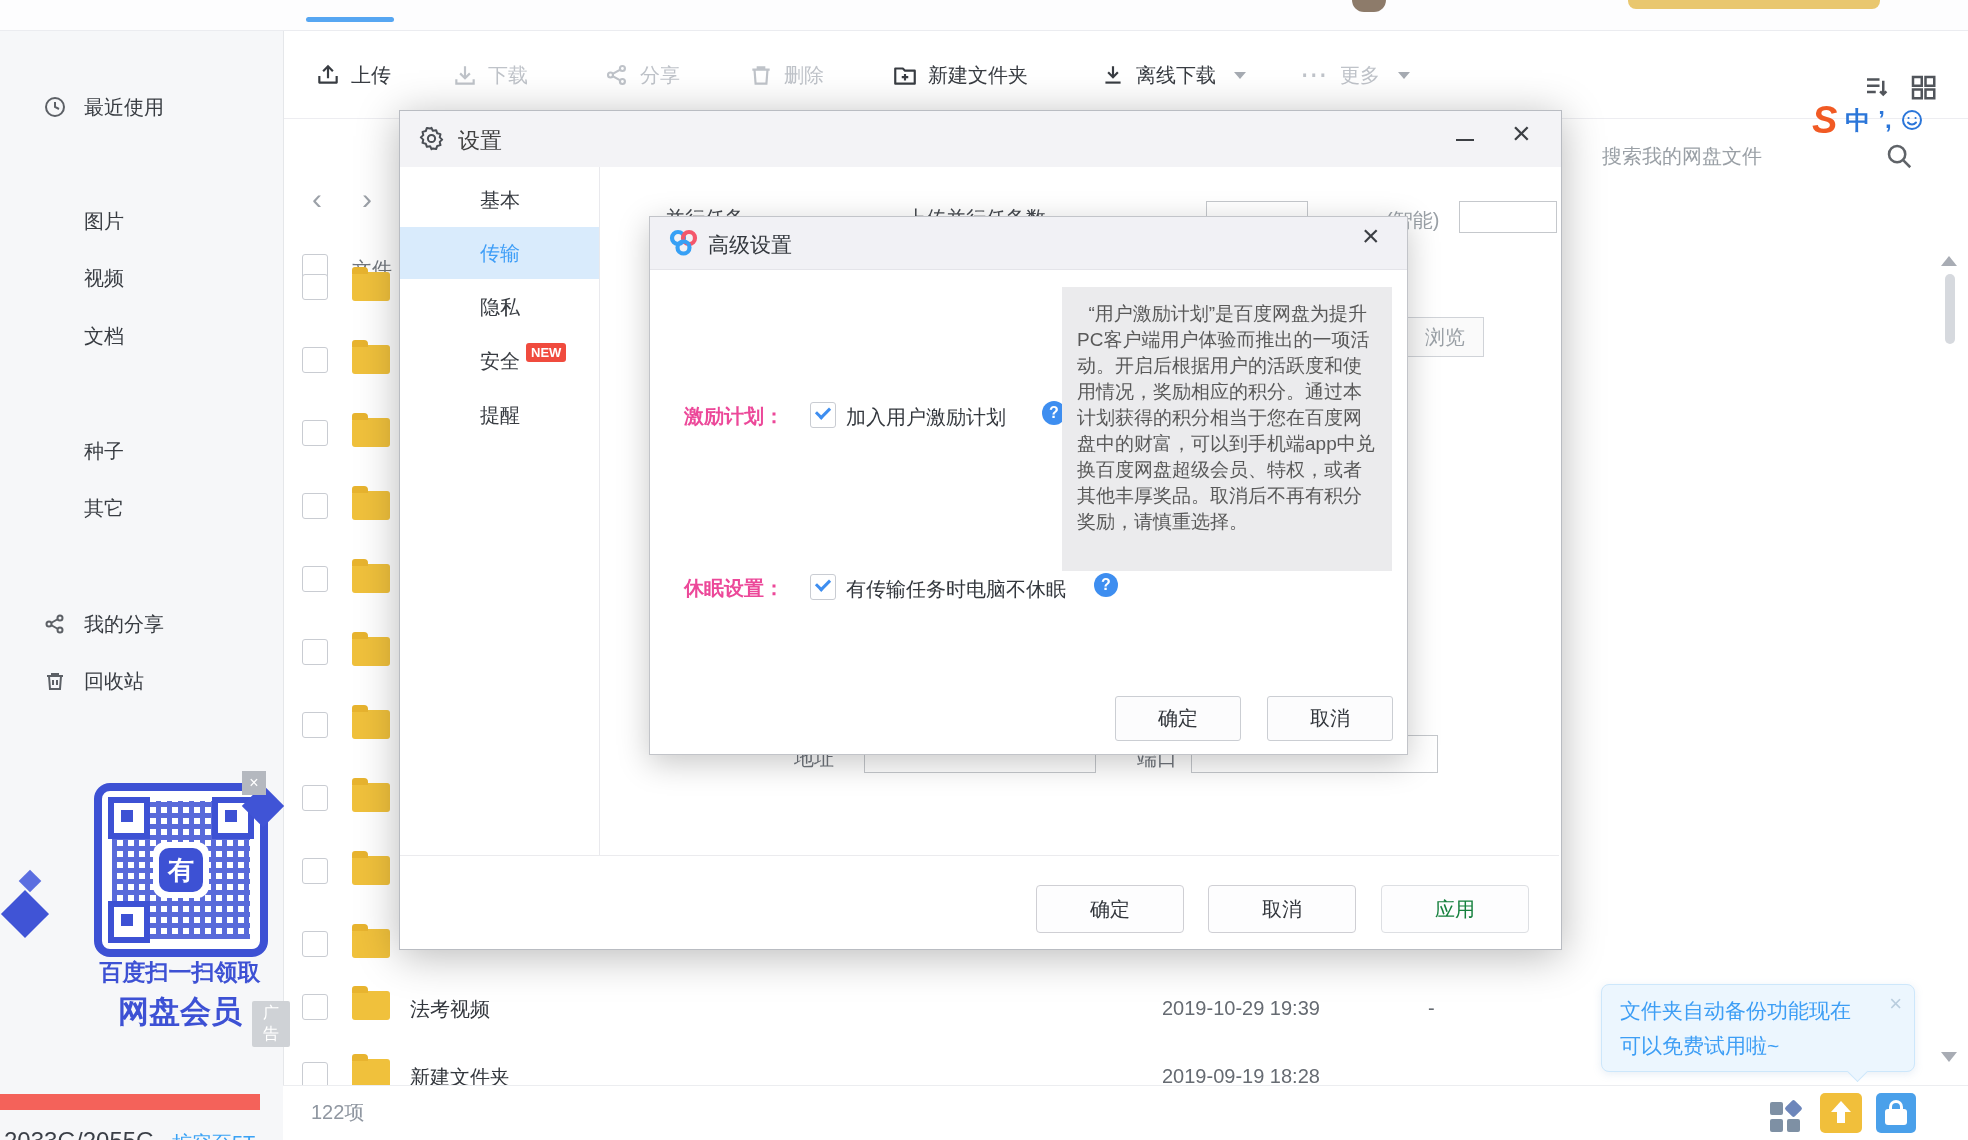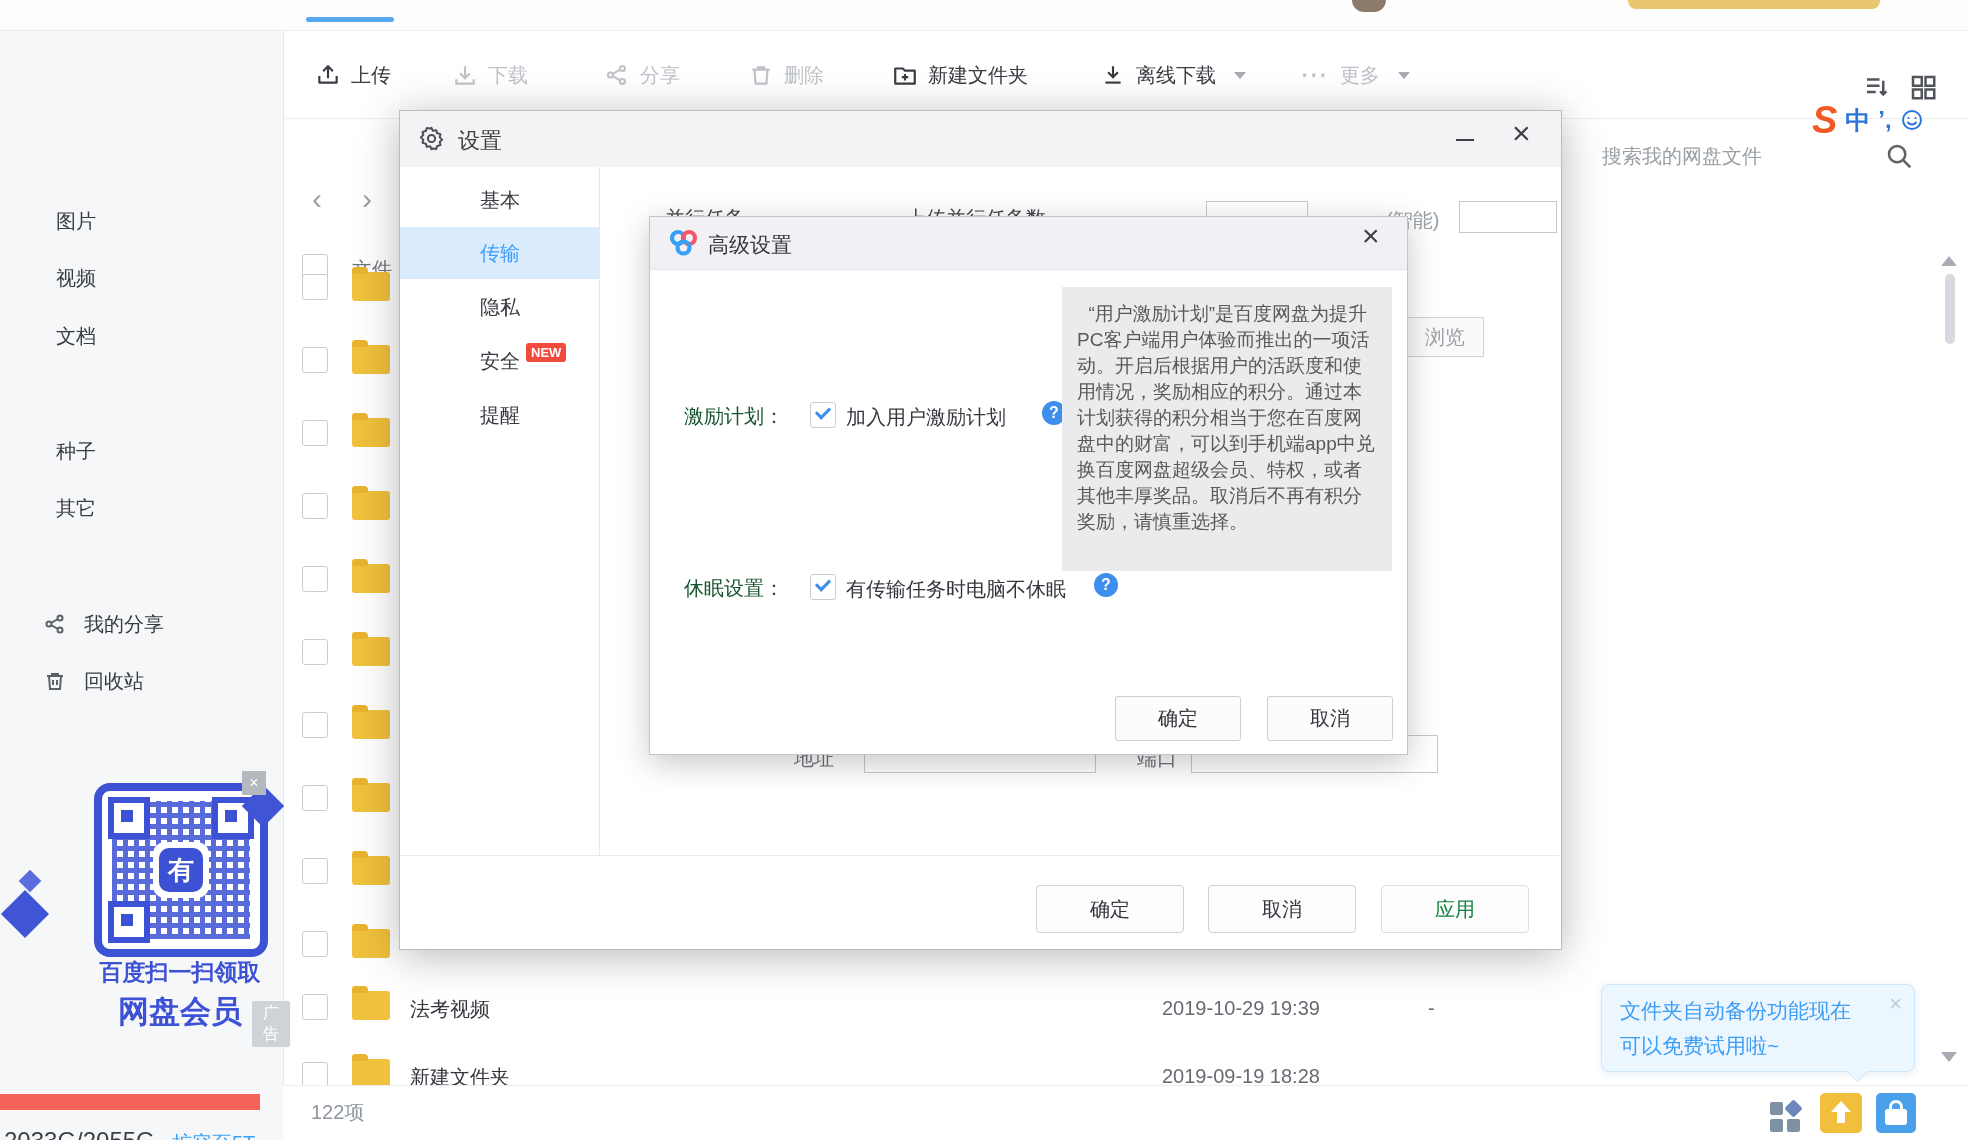--- a/index.html
+++ b/index.html
@@ -9,21 +9,21 @@
   
   #topbar{left:0;top:0;width:1968px;height:30px;background:#fdfdfe;border-bottom:1px solid #ebecf0;z-index:6;}
   #tab-indicator{left:306px;top:17px;width:88px;height:5px;background:#56a6f2;border-radius:3px;}
   #avatar-partial{left:1352px;top:0;width:34px;height:12px;background:#8d7b6a;border-radius:0 0 17px 17px;}
   #gold-partial{left:1628px;top:0;width:252px;height:9px;background:#e9c76f;border-radius:0 0 8px 8px;}
   
   #sidebar{left:0;top:31px;width:283px;height:1109px;background:#f6f7f9;border-right:1px solid #e5e7ea;z-index:2;}
   .side-item{position:absolute;left:0;width:283px;height:40px;display:flex;align-items:center;font-size:20px;color:#383c42;cursor:pointer;}
   .side-item .side-ico{width:26px;height:26px;margin-left:42px;display:flex;align-items:center;justify-content:center;color:#5c6066;}
   .side-item .side-label{margin-left:16px;}
-  .side-item.noicon .side-label{margin-left:56px;}
+  .side-item.noicon .side-label{margin-left:84px;}
   .side-item.selected{height:48px;background:#ddeefd;color:#3f9ef7;}
   .side-item.selected .side-ico{color:#3f9ef7;}
   
   #qr-ad{left:70px;top:738px;width:220px;height:300px;text-align:center;}
   #qr-box{position:absolute;left:24px;top:14px;width:158px;height:158px;border:8px solid #3d51d4;border-radius:16px;background:#fff;}
   #qr-noise{position:absolute;left:10px;top:10px;width:138px;height:138px;opacity:.85;
     background:repeating-linear-gradient(0deg,#3d51d4 0 5px,transparent 5px 11px),
                repeating-linear-gradient(90deg,#3d51d4 0 5px,#ffffff 5px 11px);}
   .qr-eye{position:absolute;width:30px;height:30px;border:6px solid #3d51d4;background:#fff;}
   .qr-eye::after{content:"";position:absolute;left:7px;top:7px;width:12px;height:12px;background:#3d51d4;}
@@ -100,38 +100,47 @@
   .frag-btn{position:absolute;border:1px solid #d0d3d8;background:#fafafa;color:#9aa0a6;font-size:20px;display:flex;align-items:center;justify-content:center;cursor:pointer;}
   #sd-sep{position:absolute;left:0px;top:744px;width:1159px;height:1px;background:#ebebee;}
   .dlg-btn{position:absolute;width:146px;height:46px;border:1px solid #cfcfd4;border-radius:4px;background:#fdfdfe;font-size:20px;color:#33373d;display:flex;align-items:center;justify-content:center;cursor:pointer;}
   .dlg-btn.disabled{color:#15803d;border-color:#dddfe3;cursor:default;}
   
   #adv-dialog{left:649px;top:216px;width:757px;height:537px;background:#fff;border:1px solid #c2c4c9;box-shadow:0 8px 30px rgba(0,0,0,.22);z-index:30;}
   #adv-header{position:absolute;left:0;top:0;width:100%;height:52px;background:#f1f1f5;border-bottom:1px solid #e4e4e9;}
   #adv-title{position:absolute;left:58px;top:14px;font-size:21px;color:#33373d;}
   #adv-logo{position:absolute;left:18px;top:12px;}
   #adv-close{position:absolute;left:712px;top:2px;font-size:30px;color:#3c3f44;cursor:pointer;font-weight:300;}
-  .adv-row-label{position:absolute;font-size:20px;color:#14532d;font-weight:normal;}
+  .adv-row-label{position:absolute;font-size:20px;color:#ec4899;font-weight:bold;}
   .adv-cb-label{position:absolute;font-size:20px;color:#33373d;}
   .qmark{position:absolute;width:24px;height:24px;background:#3e8ef0;border-radius:50%;color:#fff;font-size:16px;font-weight:bold;display:flex;align-items:center;justify-content:center;cursor:pointer;}
   #adv-tooltip{position:absolute;left:412px;top:70px;width:300px;height:256px;background:#ebebed;padding:14px 15px;font-size:19px;line-height:26px;color:#595959;text-indent:0.6em;}
   .adv-btn{position:absolute;width:124px;height:43px;border:1px solid #cbced3;border-radius:3px;background:#fcfcfd;font-size:20px;color:#33373d;display:flex;align-items:center;justify-content:center;cursor:pointer;}
 </style>
 </head>
 <body>
 
 <div id="stage">
 
   <div id="topbar" class="abs">
     <div id="tab-indicator" class="abs"></div>
     <div id="avatar-partial" class="abs"></div>
     <div id="gold-partial" class="abs"></div>
   </div>
 
   <div id="sidebar" class="abs">
+    <div class="side-item" style="top:56px">
+      <span class="side-ico">
+          <svg width="24" height="24" viewBox="0 0 24 24" fill="none" stroke="currentColor" stroke-width="2">
+            <circle cx="12" cy="12" r="9"></circle>
+            <path d="M12 7v5l4 2"></path>
+          </svg>
+        </span>
+      <span class="side-label">最近使用</span>
+    </div>
     <div class="side-item noicon" style="top:170px">
         <span class="side-label">图片</span>
       </div>
     <div class="side-item noicon" style="top:227px">
         <span class="side-label">视频</span>
       </div>
     <div class="side-item noicon" style="top:285px">
         <span class="side-label">文档</span>
       </div>
     <div class="side-item noicon" style="top:400px">

